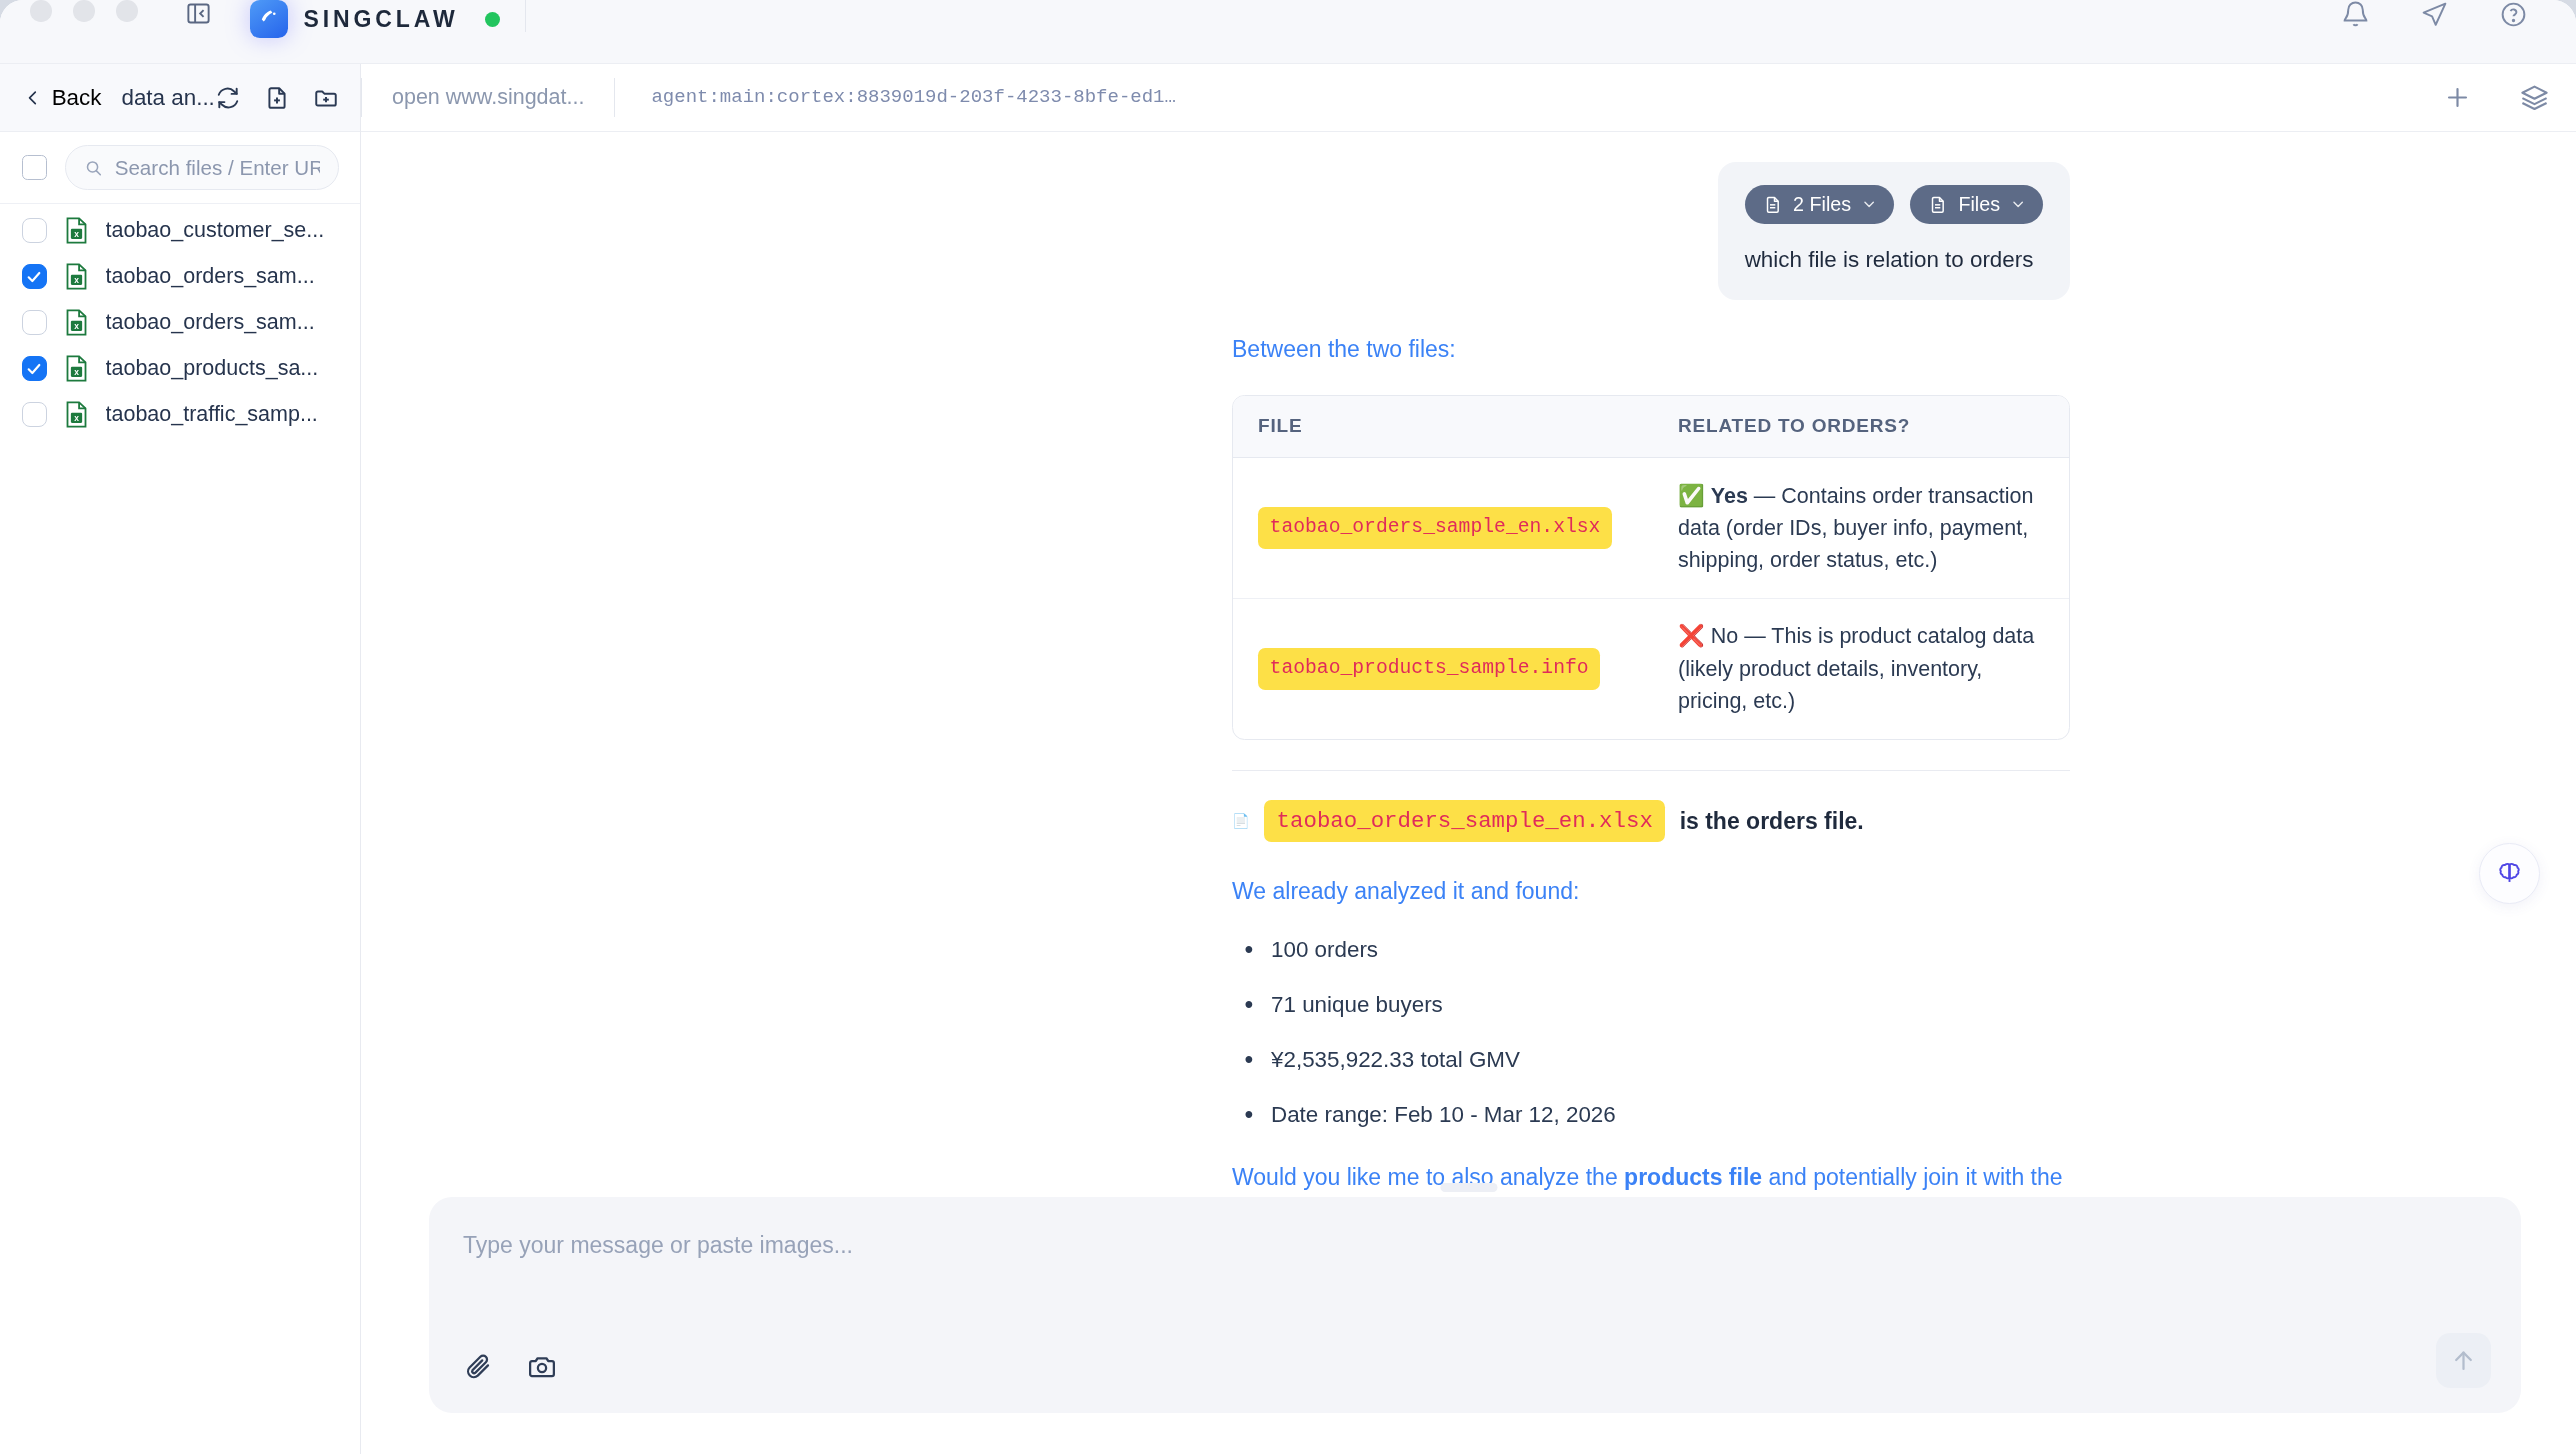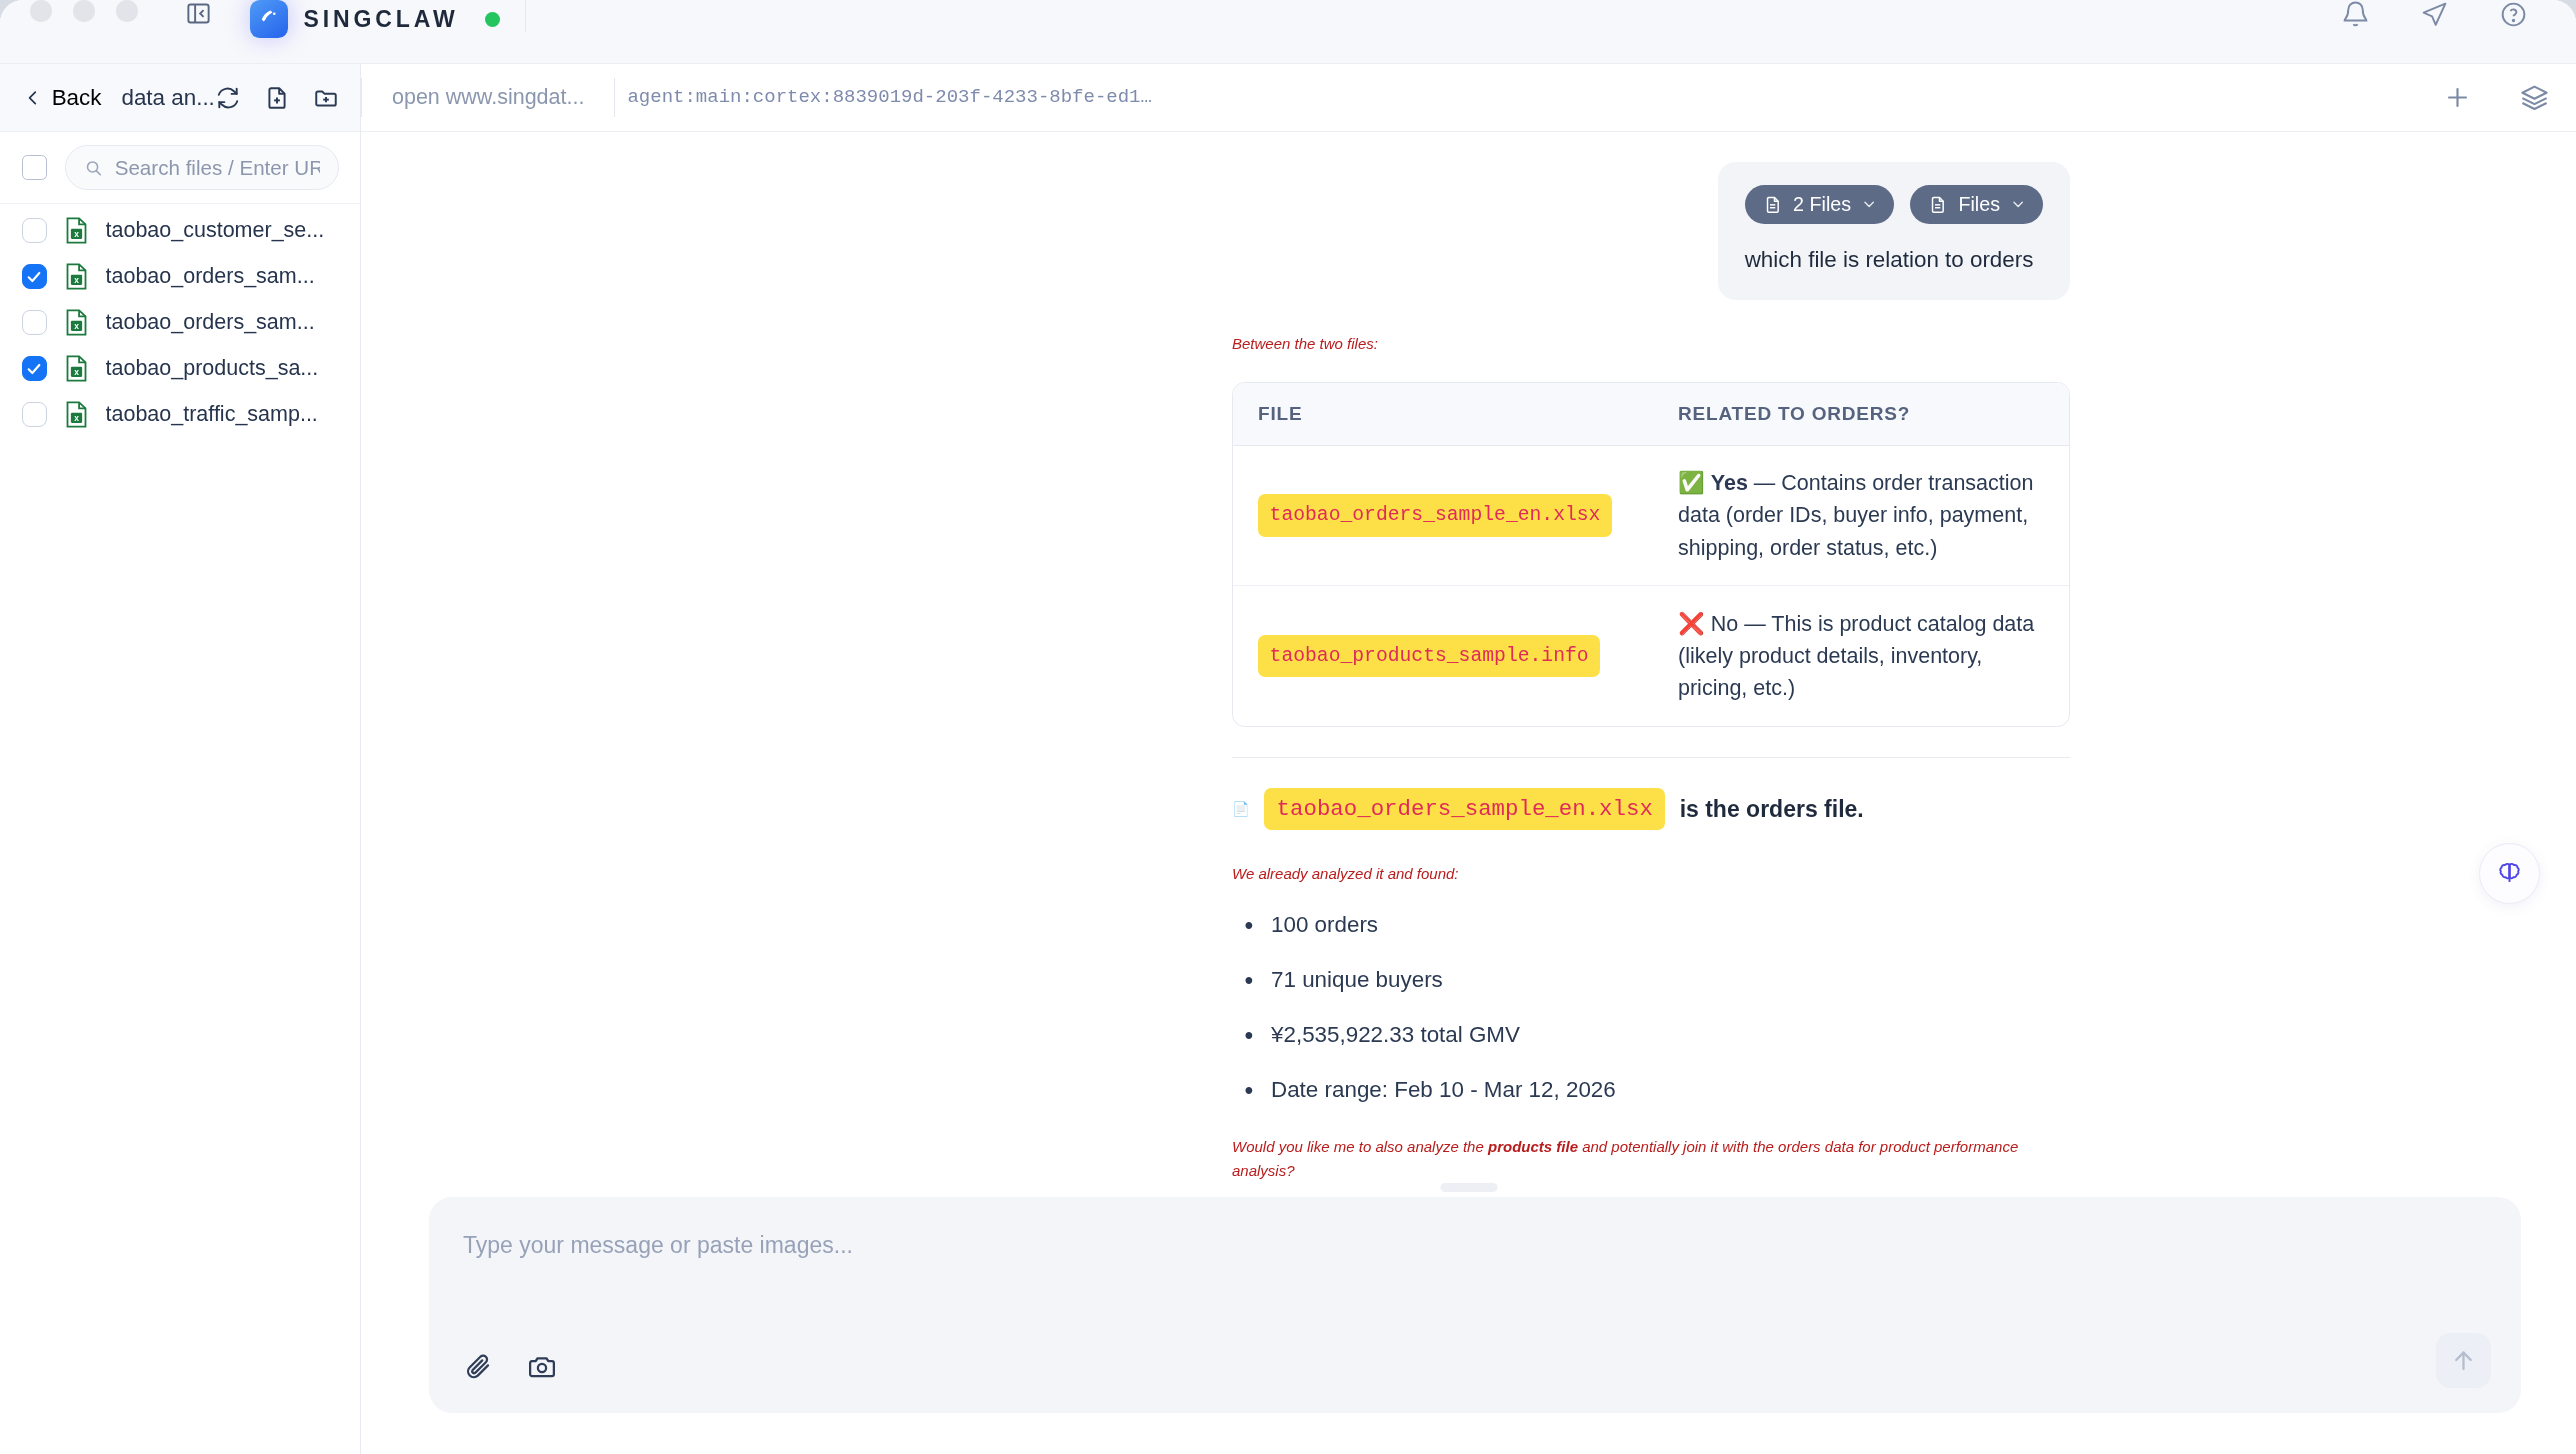--- a/index.html
+++ b/index.html
@@ -113,21 +113,21 @@
     display: flex; align-items: center;
     border-bottom: 0.9px solid #eceef3;
     padding: 0 27px 0 0;
   }
   .tab-url {
     font-size: 21.5px; color: #8b97ae; padding: 0 30px;
     border-left: 0.9px solid #e4e7ee; line-height: 39px;
     white-space: nowrap;
   }
   .tab-agent {
-    font-size: 19px; color: #7e8bad; padding: 0 12px;
+    font-size: 19px; color: #7e8bad; padding: 0 36px;
     border-left: 0.9px solid #e4e7ee; line-height: 39px;
     font-family: "Liberation Mono", monospace; white-space: nowrap;
   }
   .tabbar-right { margin-left: auto; display: flex; align-items: center; gap: 48px; color: #7d8aa5; }
 
   .conversation { flex: 1; position: relative; overflow: hidden; padding: 0 0 0 0; }
   .conv-inner { padding: 30px 0 0 0; }
 
   
   .user-row { display: flex; justify-content: flex-end; padding-right: 506px; }
@@ -139,21 +139,21 @@
   .chip {
     background: #5d6b87; color: #fff; border-radius: 19.7px;
     height: 39px; display: flex; align-items: center; gap: 10.7px;
     padding: 0 18px; font-size: 19.7px; cursor: pointer;
   }
   .chip .caret { opacity: .85; }
   .user-text { font-size: 22.4px; color: #1f2a3d; line-height: 1.4; }
 
   
   .assistant { padding: 32px 506px 0 871px; }
-  .a-para { font-size: 15px; color: #b91c1c; line-height: 1.55; margin-bottom: 27px; font-style: italic; }
+  .a-para { font-size: 23px; color: #3b82f6; line-height: 1.55; margin-bottom: 27px; }
 
   .tbl {
     width: 100%; border: 0.9px solid #e6e9f0; border-radius: 12.5px;
     border-collapse: separate; border-spacing: 0; overflow: hidden;
     margin-bottom: 30px;
   }
   .tbl th {
     background: #f8f9fc; text-align: left;
     font-size: 19px; letter-spacing: 0.8px; color: #55637e; font-weight: 600;
     padding: 19.7px 25px; border-bottom: 0.9px solid #e6e9f0;

